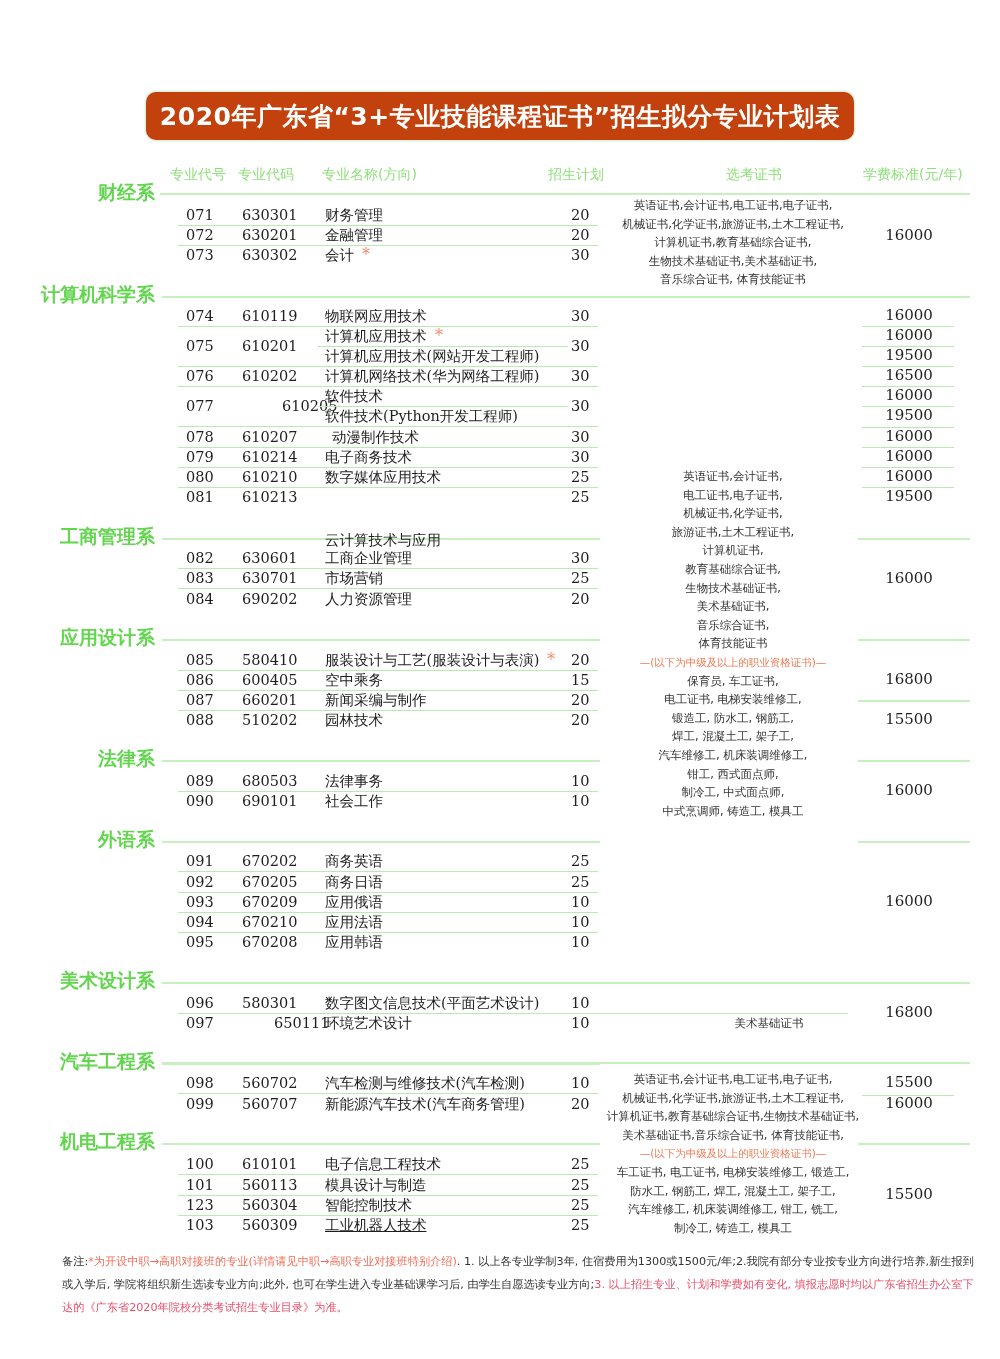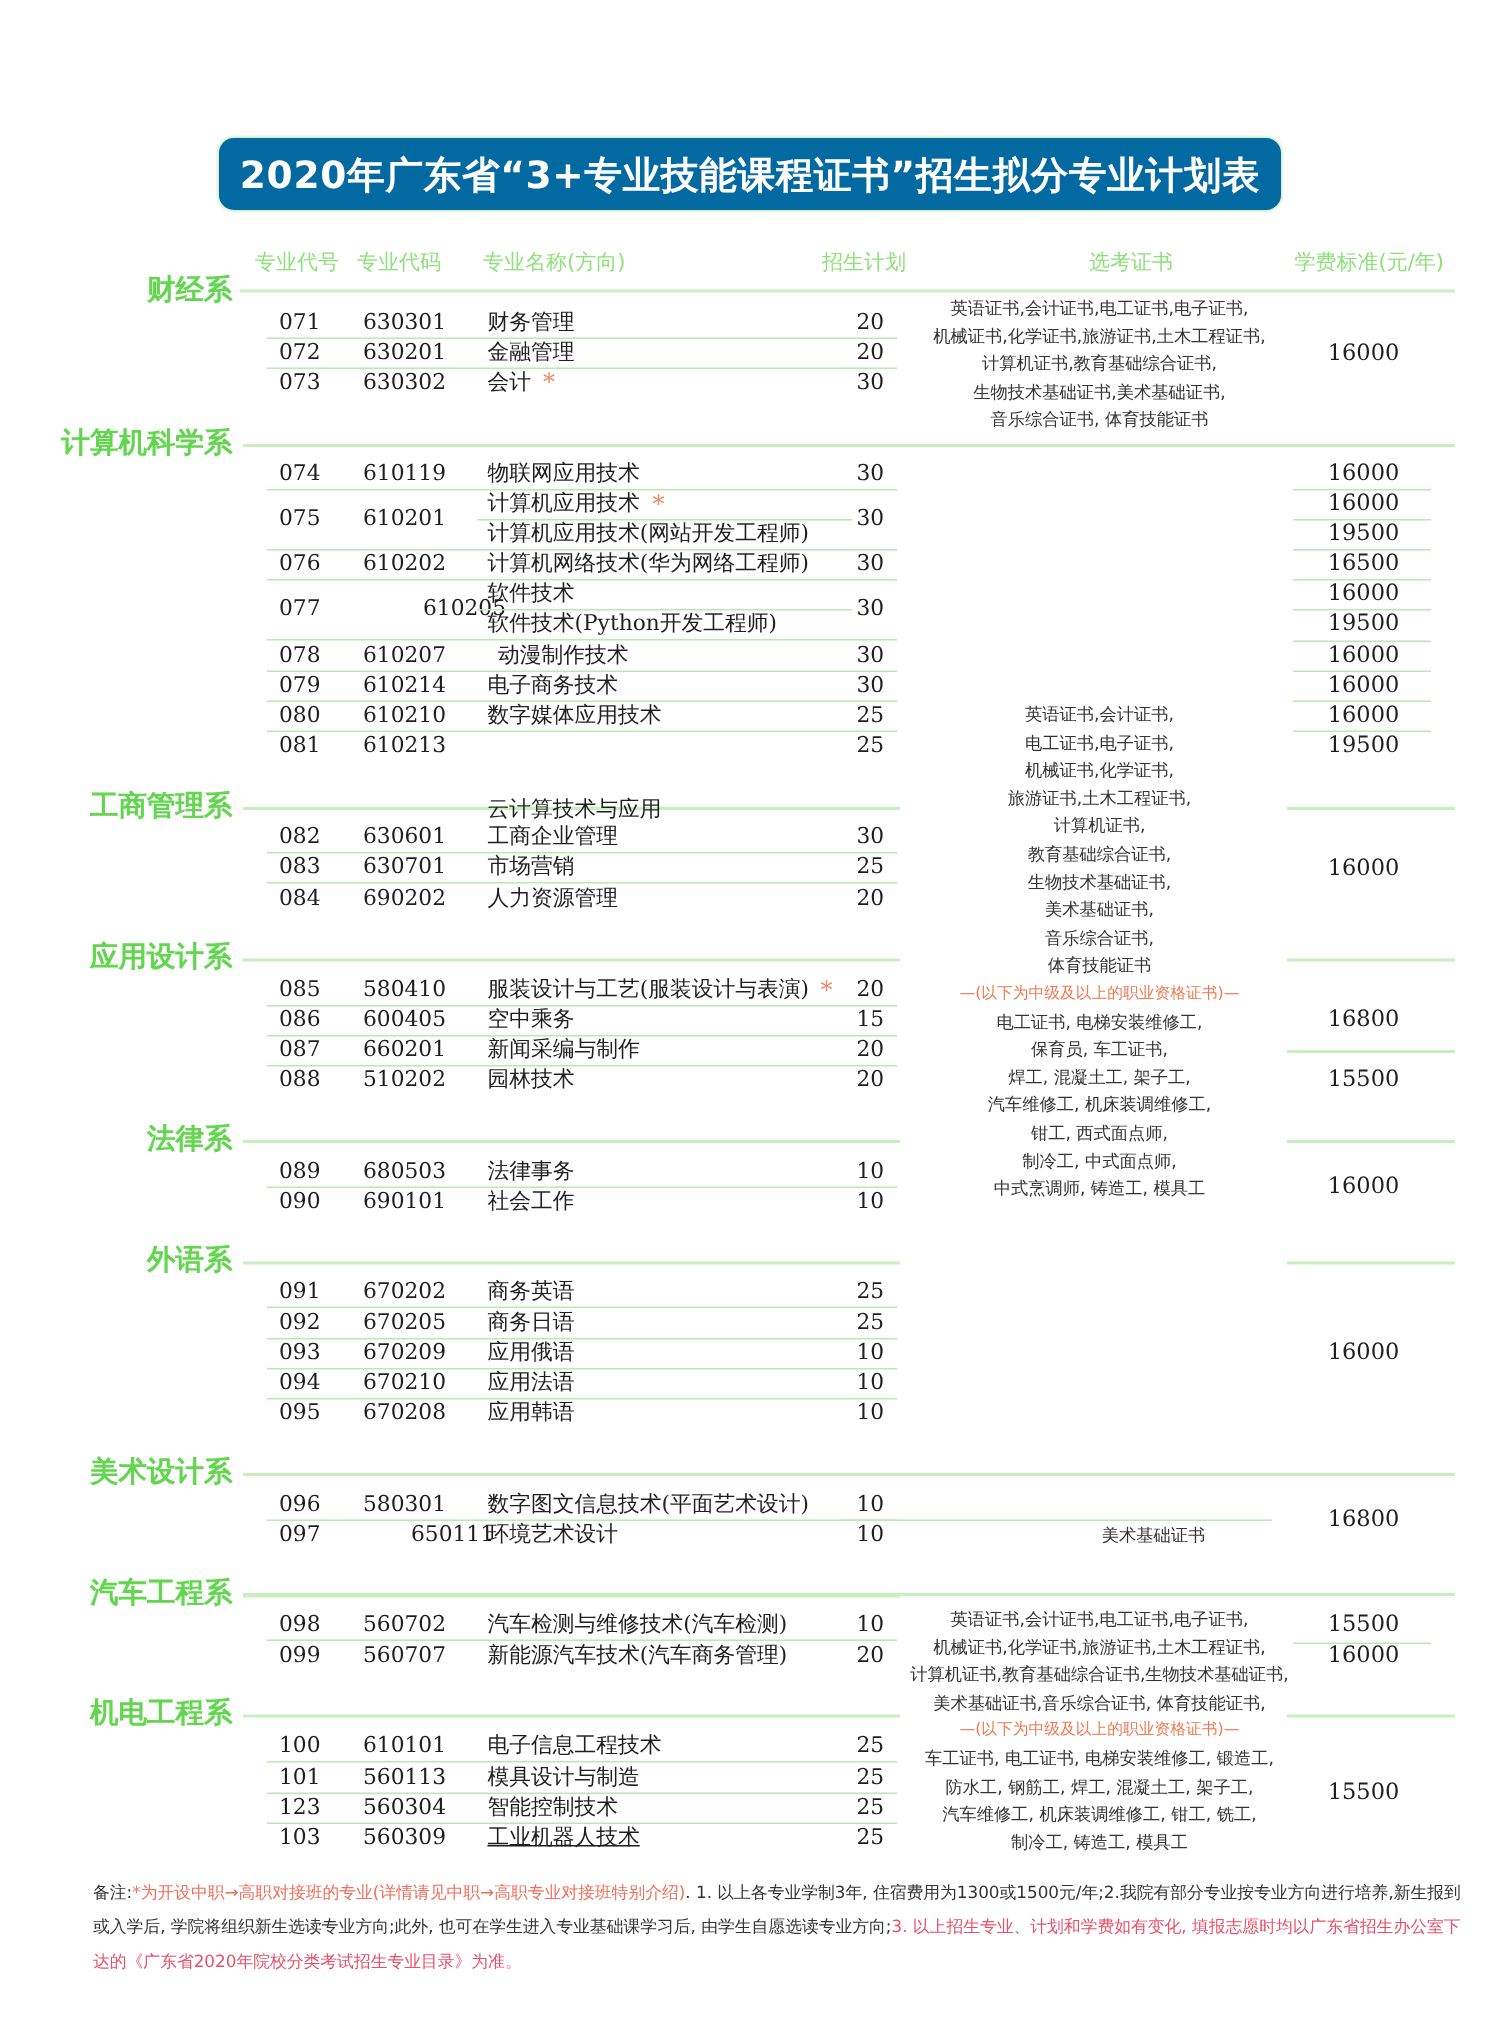--- a/index.html
+++ b/index.html
@@ -1,19 +1,19 @@
 <!DOCTYPE html>
 <html><head>
 <meta charset="utf-8">
 <style>
   html, body { margin: 0; padding: 0; background: #ffffff; }
   body { width: 1000px; height: 1359px; position: relative; overflow: hidden;
          font-family: "DejaVu Serif", "Liberation Serif", serif; color: #222; }
   .title-bar { position: absolute; left: 146px; top: 92px; width: 708px; height: 48px;
-               background: #0369a1; border-radius: 10px; box-shadow: 0 0 3px #9ad28a;
+               background: #c2410c; border-radius: 10px; box-shadow: 0 0 3px #9ad28a;
                display: flex; align-items: center; justify-content: center; }
   .title-text { color: #ffffff; font-size: 25px; font-weight: bold; letter-spacing: 0.5px;
                 font-family: "DejaVu Sans", sans-serif; }
   .hdr { position: absolute; top: 166px; font-size: 14px; color: #8ee07a;
          font-family: "DejaVu Sans", sans-serif; white-space: nowrap; }
   .dept { position: absolute; font-size: 19px; font-weight: bold; color: #62d64e;
           font-family: "DejaVu Sans", sans-serif; text-align: right; width: 150px; left: 5px;
           white-space: nowrap; }
   .hline { position: absolute; height: 1px; background: #b9ebb0; }
   .hline.thick { height: 2px; background: #c7efbf; }
@@ -307,22 +307,23 @@
       <div>电工证书,电子证书,</div>
       <div>机械证书,化学证书,</div>
       <div>旅游证书,土木工程证书,</div>
       <div>计算机证书,</div>
       <div>教育基础综合证书,</div>
       <div>生物技术基础证书,</div>
       <div>美术基础证书,</div>
       <div>音乐综合证书,</div>
       <div>体育技能证书</div>
       <div class="red">—(以下为中级及以上的职业资格证书)—</div>
+      <div>保育员, 车工证书,</div>
       <div>电工证书, 电梯安装维修工,</div>
-      <div>保育员, 车工证书,</div>
+      <div>锻造工, 防水工, 钢筋工,</div>
       <div>焊工, 混凝土工, 架子工,</div>
       <div>汽车维修工, 机床装调维修工,</div>
       <div>钳工, 西式面点师,</div>
       <div>制冷工, 中式面点师,</div>
       <div>中式烹调师, 铸造工, 模具工</div>
     </div>
     <div class="cert" style="top: 1014px; left: 583px; width: 300px; padding-left: 36px;">
       <div>美术基础证书</div>
     </div>
     <div class="cert" style="top: 1070px; left: 583px; width: 300px;">

